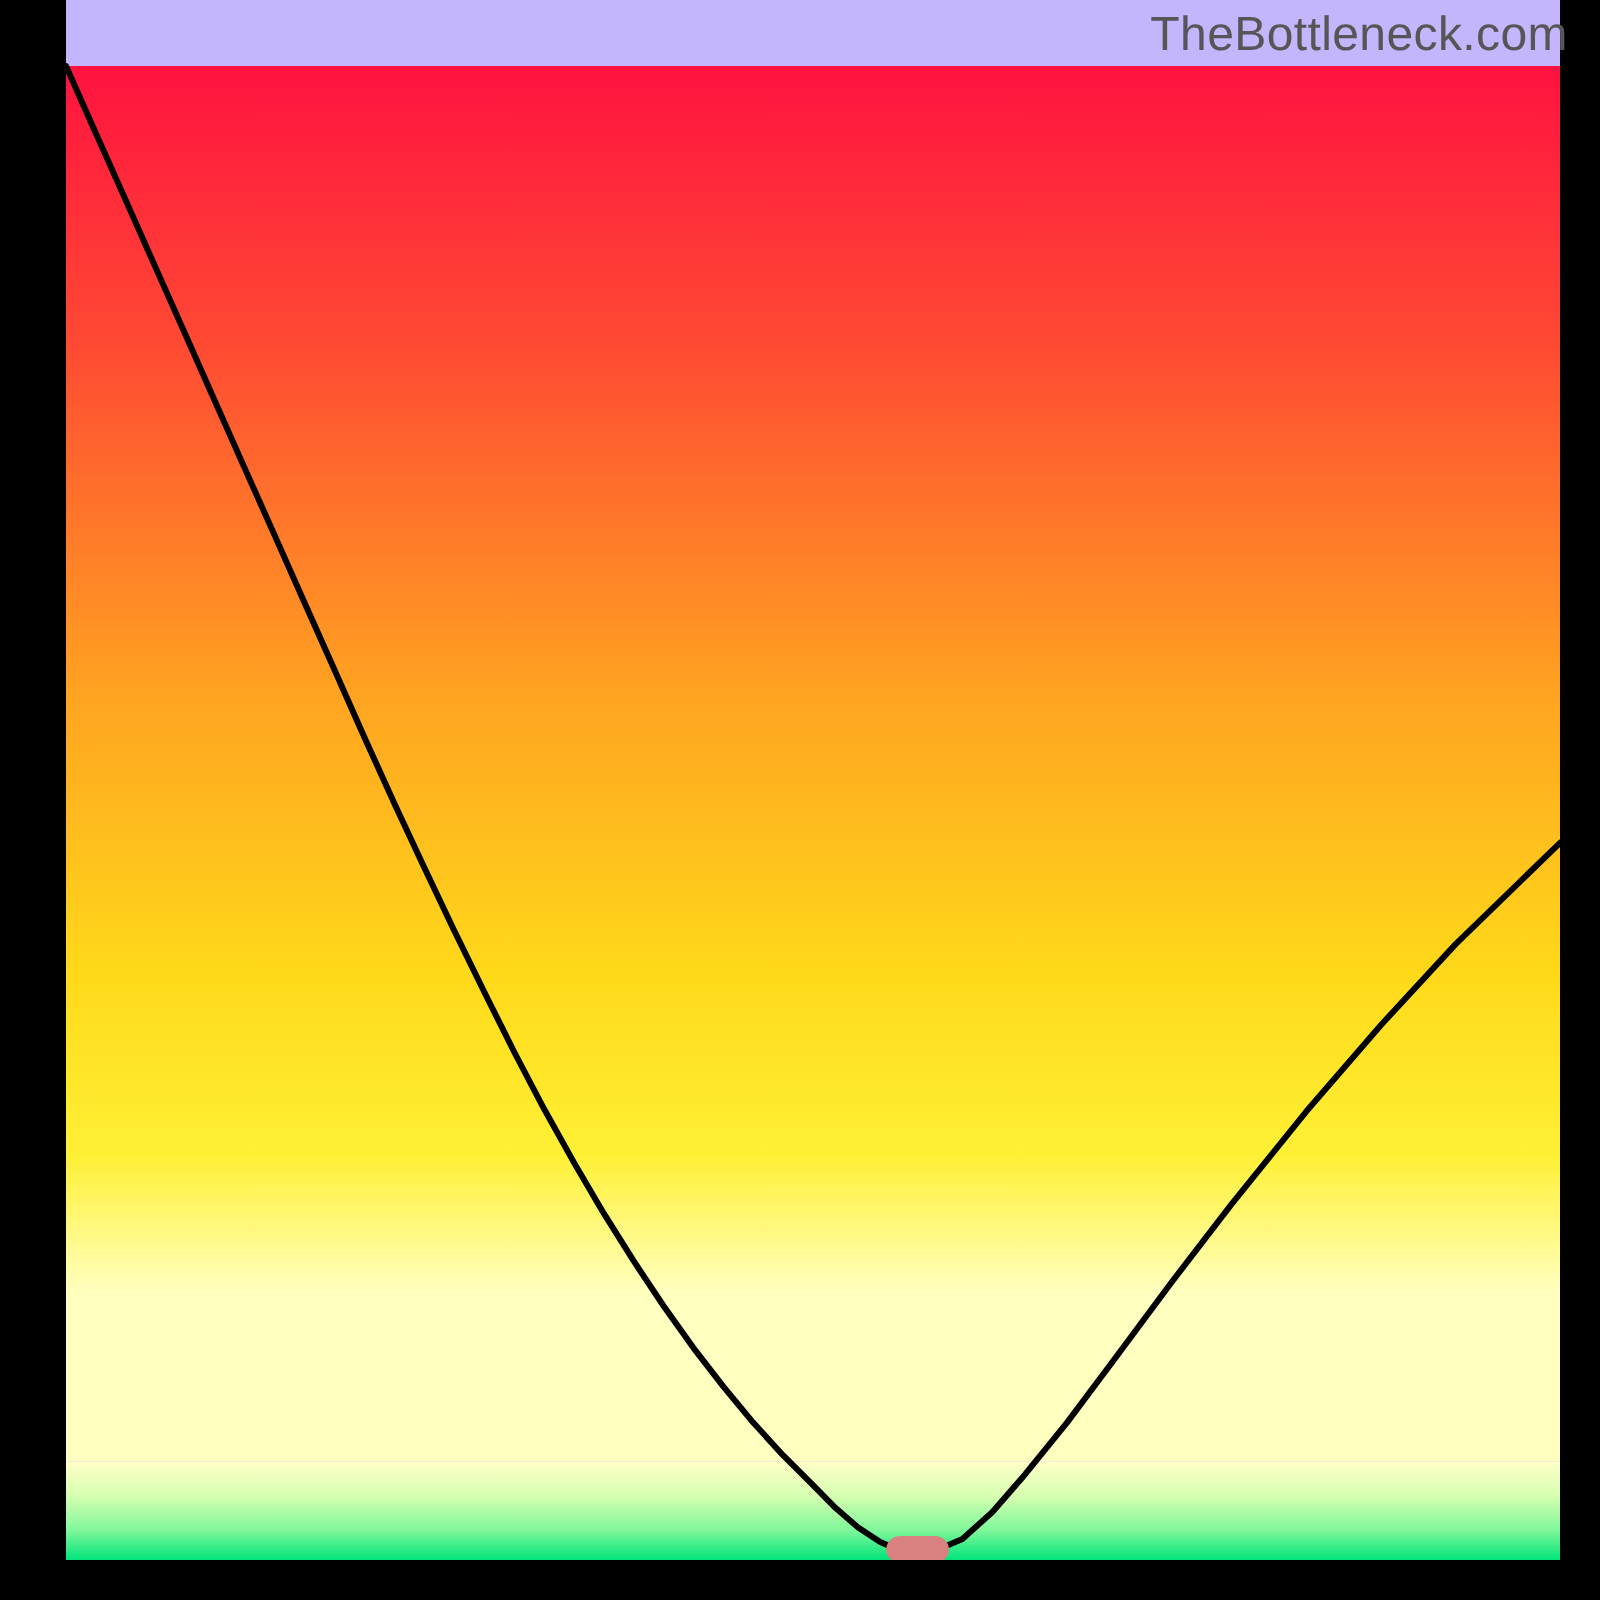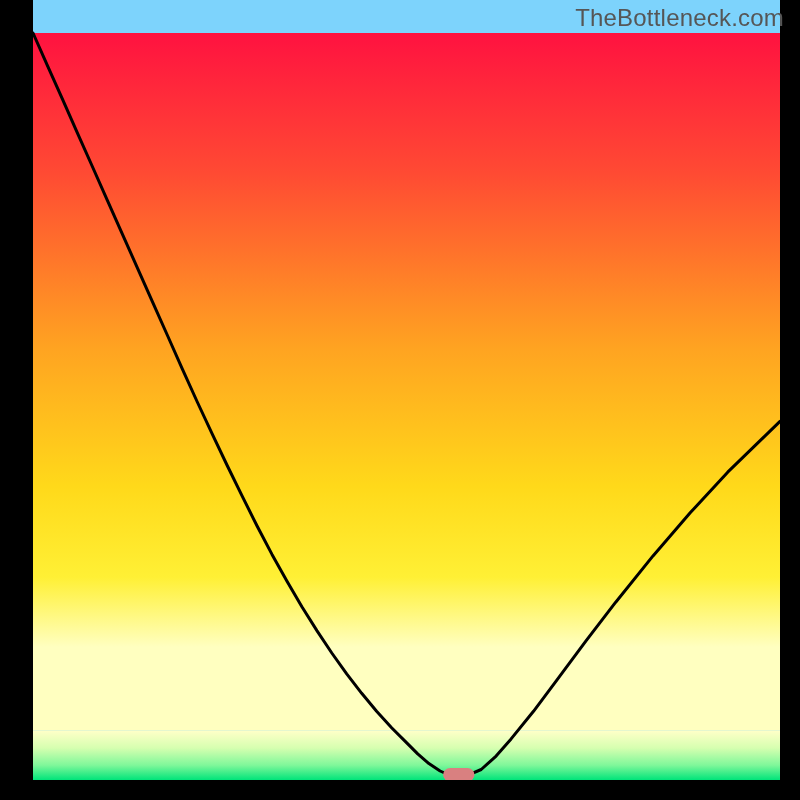--- a/index.html
+++ b/index.html
@@ -7,21 +7,21 @@
     padding: 0;
     width: 800px;
     height: 800px;
     background: #000;
     overflow: hidden;
   }
   .frame {
     position: relative;
     width: 800px;
     height: 800px;
-    background: #7dd3fc;
+    background: #c4b5fd;
   }
   .watermark {
     position: absolute;
     top: 4px;
     right: 16px;
     font-family: Arial, Helvetica, sans-serif;
     font-size: 24px;
     font-weight: 500;
     color: #565656;
     letter-spacing: 0.2px;

